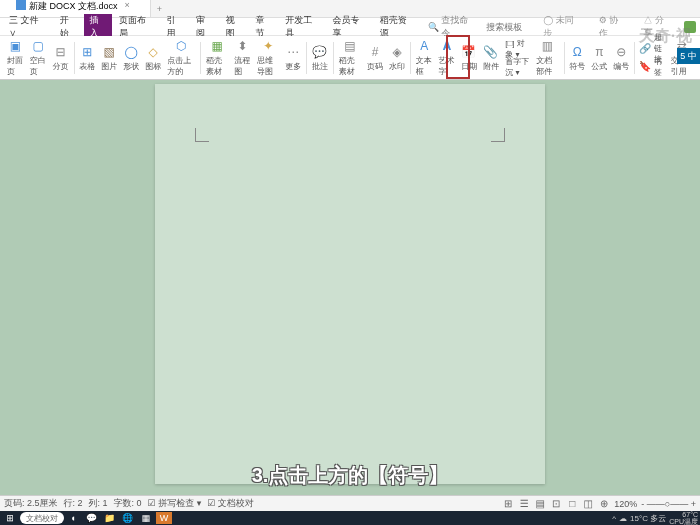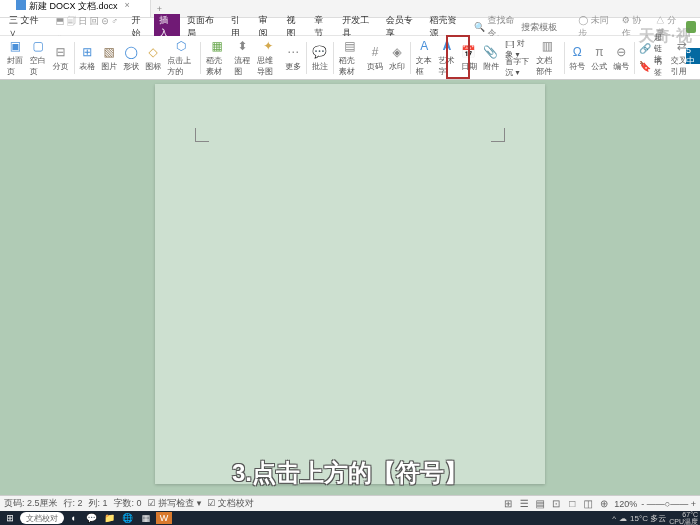--- a/index.html
+++ b/index.html
@@ -10,42 +10,42 @@
 .titlebar .doc-icon { width: 10px; height: 10px; background: #4a90d9; display: inline-block; }
 .titlebar .close { color: #888; padding: 0 4px; }
 .titlebar .plus { padding: 0 6px; color: #888; }
 
 .menubar { height: 18px; background: #fff; display: flex; align-items: center; font-size: 9px; padding: 0 4px; gap: 2px; border-bottom: 1px solid #e5e5e5; }
 .menubar .mitem { padding: 0 5px; color: #333; cursor: pointer; }
 .menubar .mitem.active { background: #701a75; color: #fff; }
 .menubar .thumb { color: #999; }
 .menubar .search-area { display: flex; align-items: center; gap: 2px; margin-left: 6px; color: #888; }
 .menubar .search-input { border: none; font-size: 9px; width: 50px; background: transparent; }
-.menubar .right { margin-left: auto; display: flex; gap: 0; align-items: center; }
+.menubar .right { margin-left: auto; display: flex; gap: 7px; align-items: center; }
 .menubar .avatar { width: 12px; height: 12px; background: #6aa84f; border-radius: 2px; }
 
 .ribbon { height: 44px; background: #fff; display: flex; align-items: center; padding: 2px 4px; border-bottom: 1px solid #ccc; position: relative; }
 .rbtn { display: flex; flex-direction: column; align-items: center; justify-content: center; padding: 1px 3px; font-size: 8px; color: #555; min-width: 22px; height: 40px; }
 .rbtn .ricon { width: 16px; height: 16px; margin-bottom: 1px; display: flex; align-items: center; justify-content: center; font-size: 12px; }
 .rbtn.small { height: 18px; flex-direction: row; gap: 2px; min-width: auto; }
 .rbtn.small .ricon { width: 12px; height: 12px; margin: 0; font-size: 10px; }
 .rgroup-stack { display: flex; flex-direction: column; height: 40px; justify-content: center; }
 .sep { width: 1px; height: 32px; background: #e0e0e0; margin: 0 2px; }
 .highlight-box { position: absolute; border: 2px solid #b03030; pointer-events: none; }
 
 .canvas { position: relative; width: 100%; height: 404px; display: flex; justify-content: center; padding-top: 4px; }
 .page { width: 390px; height: 400px; background: #cde0d0; box-shadow: 0 1px 3px rgba(0,0,0,.2); position: relative; }
 .page .corner { position: absolute; width: 14px; height: 14px; border: 1px solid #888; }
 .page .corner.tl { top: 44px; left: 40px; border-right: none; border-top: none; }
 .page .corner.tr { top: 44px; right: 40px; border-left: none; border-top: none; }
 
-.instruction { position: absolute; bottom: 36px; left: 50%; transform: translateX(-50%); font-size: 24px; font-weight: bold; color: #fff; text-shadow: 1px 1px 0 #555, -1px -1px 0 #555, 1px -1px 0 #555, -1px 1px 0 #555; white-space: nowrap; }
+.instruction { position: absolute; bottom: 36px; left: 50%; transform: translateX(-50%); font-size: 20px; font-weight: bold; color: #fff; text-shadow: 1px 1px 0 #555, -1px -1px 0 #555, 1px -1px 0 #555, -1px 1px 0 #555; white-space: nowrap; }
 
 .watermark { position: absolute; top: 26px; right: 8px; font-size: 16px; color: rgba(120,120,120,.4); font-weight: bold; pointer-events: none; }
-.side-badge { position: absolute; right: 0; top: 48px; width: 14px; height: 16px; background: #0369a1; color: #fff; font-size: 9px; display: flex; align-items: center; justify-content: center; }
+.side-badge { position: absolute; right: 0; top: 48px; width: 23px; height: 16px; background: #0369a1; color: #fff; font-size: 9px; display: flex; align-items: center; justify-content: center; }
 
 .statusbar { position: absolute; bottom: 14px; left: 0; right: 0; height: 16px; background: #f4f4f4; border-top: 1px solid #ccc; display: flex; align-items: center; font-size: 9px; padding: 0 4px; color: #555; gap: 6px; }
 .statusbar .right { margin-left: auto; display: flex; gap: 4px; align-items: center; }
 .statusbar .sicon { width: 12px; height: 12px; display: flex; align-items: center; justify-content: center; font-size: 10px; color: #666; }
 
 .taskbar { position: absolute; bottom: 0; left: 0; right: 0; height: 14px; background: #1a2533; display: flex; align-items: center; padding: 0 2px; gap: 2px; }
 .taskbar .tbtn { width: 16px; height: 12px; display: flex; align-items: center; justify-content: center; font-size: 9px; color: #fff; }
 .taskbar .tbtn.orange { background: #d97a2e; }
 .taskbar .search-pill { height: 12px; background: #fff; border-radius: 6px; padding: 0 6px; font-size: 8px; color: #666; display: flex; align-items: center; }
 .taskbar .tray { margin-left: auto; display: flex; align-items: center; gap: 3px; color: #ccc; font-size: 8px; }
@@ -58,21 +58,20 @@
   <div class="tab">
     <span class="doc-icon"></span>
     <span>新建 DOCX 文档.docx</span>
     <span class="close">×</span>
   </div>
   <span class="plus">+</span>
 </div>
 
 <div class="menubar">
   <span class="mitem">三 文件 ∨</span>
-  <span class="mitem thumb">⬒ 🗐 日 回 ⊝ ♂ ⌄</span>
   <span class="mitem">开始</span>
   <span class="mitem active">插入</span>
   <span class="mitem">页面布局</span>
   <span class="mitem">引用</span>
   <span class="mitem">审阅</span>
   <span class="mitem">视图</span>
   <span class="mitem">章节</span>
   <span class="mitem">开发工具</span>
   <span class="mitem">会员专享</span>
   <span class="mitem">稻壳资源</span>

